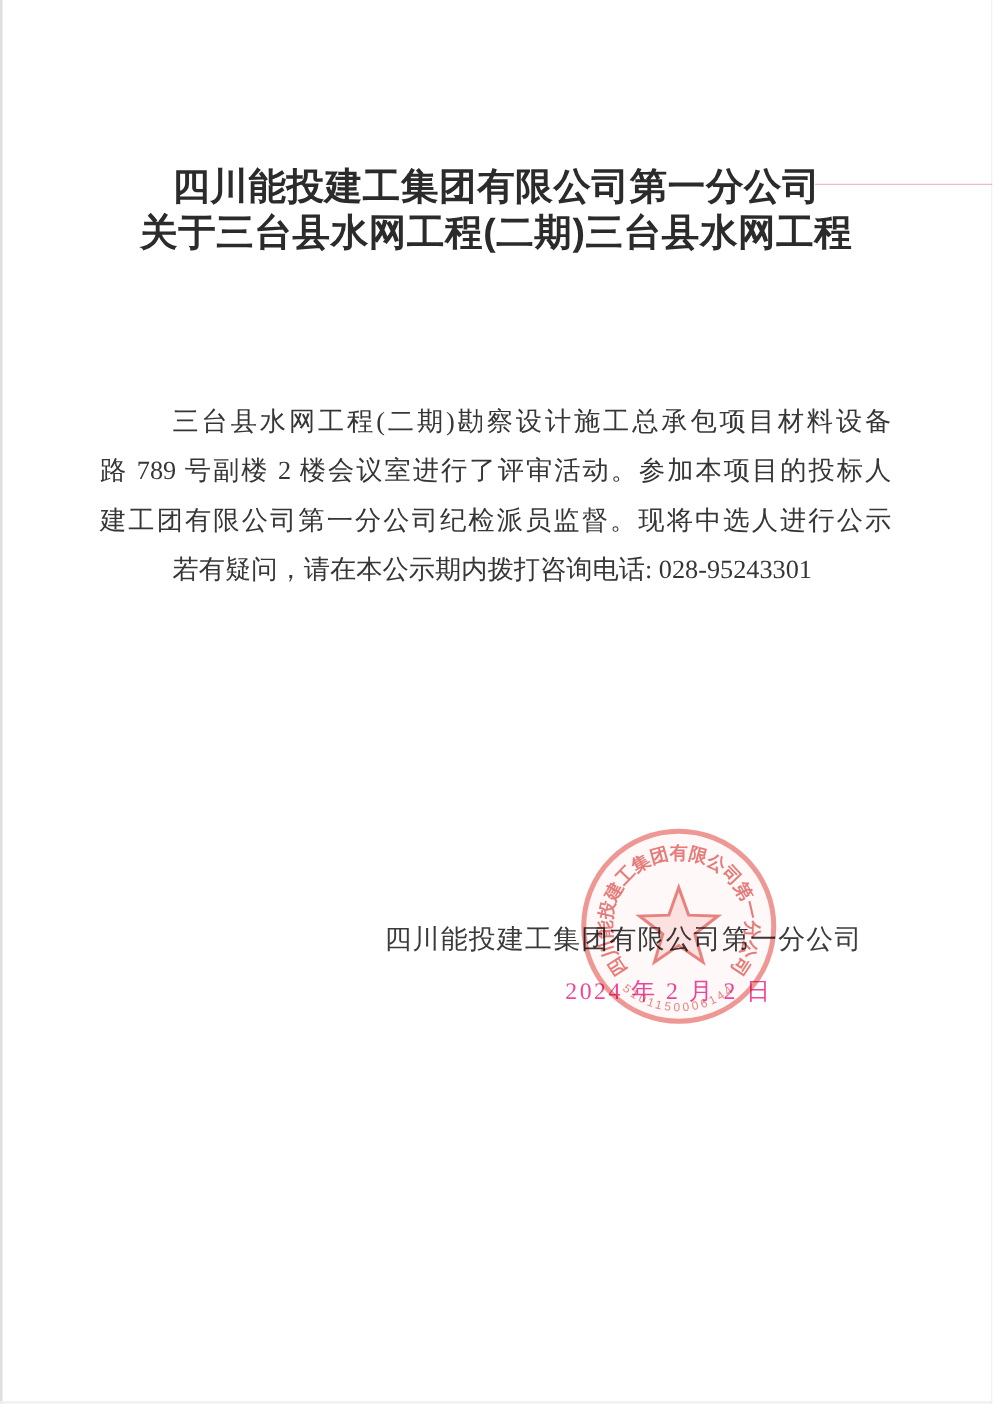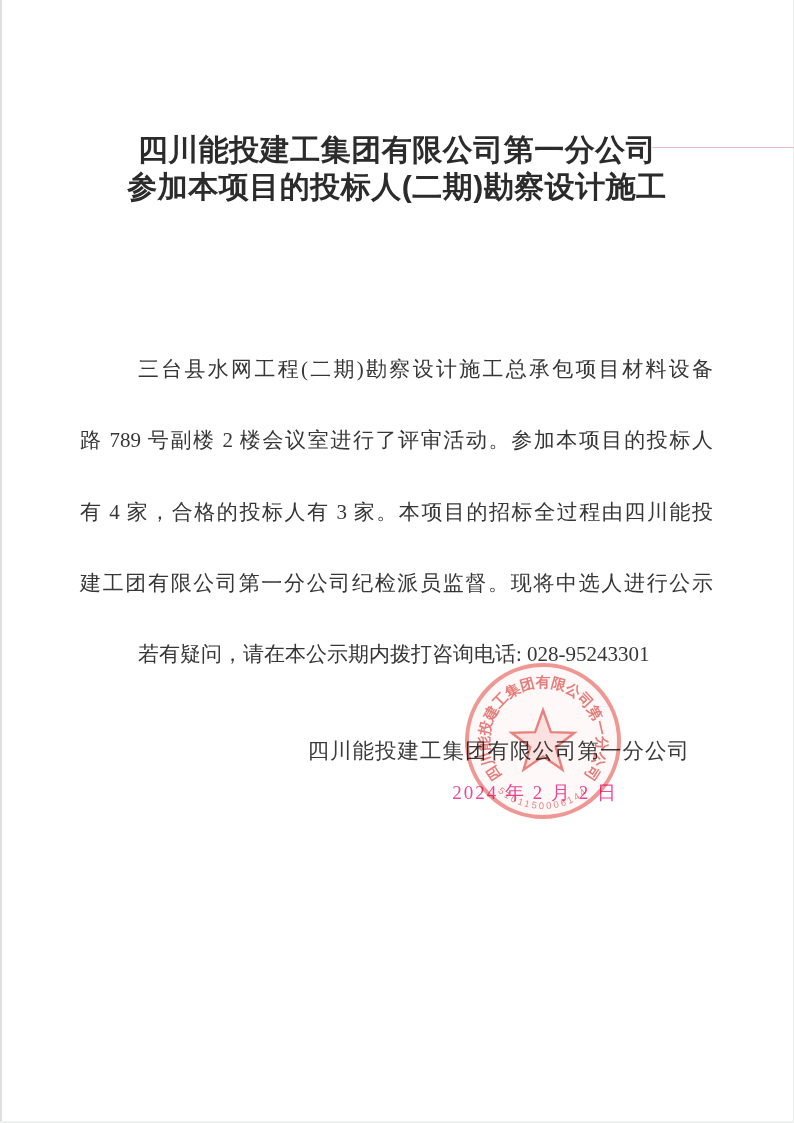--- a/index.html
+++ b/index.html
@@ -14,21 +14,21 @@
   .pink-line{position:absolute;top:147px;left:652px;width:142px;height:1px;background:#e5a9b8;opacity:.8;}
 
   
   .title-block{position:absolute;top:131px;left:0;width:794px;text-align:center;
                font-family:"Liberation Sans","DejaVu Sans",sans-serif;font-weight:700;
                font-size:30px;line-height:37px;color:#2b2b2b;letter-spacing:.5px;}
 
   
   .body-block{position:absolute;top:318px;left:80px;width:633px;font-size:21px;
               line-height:39.3px;color:#363636;}
-  .line{width:100%;white-space:nowrap;margin-top:32px;}
+  .line{width:100%;white-space:nowrap;}
   .line.justify{white-space:normal;text-align:justify;text-align-last:justify;}
   .line.indent{text-indent:58px;}
 
   
   .sign-company{position:absolute;top:736px;left:0;width:690px;text-align:right;
                 font-size:21.5px;color:#3a3a3a;letter-spacing:1px;}
   .sign-date{position:absolute;top:780px;left:0;width:618px;text-align:right;
              font-size:19px;color:#ec4899;letter-spacing:2px;}
 
   
@@ -41,27 +41,26 @@
 
 <div class="page">
 
   <div class="edge-left"></div>
   <div class="edge-right"></div>
   <div class="edge-bottom"></div>
   <div class="pink-line"></div>
 
   <div class="title-block">
     <div>四川能投建工集团有限公司第一分公司</div>
-    <div>参加本项目的投标人(二期)勘察设计施工</div>
+    <div>关于三台县水网工程(二期)三台县水网工程</div>
   </div>
 
   <div class="body-block">
     <div class="line justify indent">三台县水网工程(二期)勘察设计施工总承包项目材料设备</div>
     <div class="line justify">路 789 号副楼 2 楼会议室进行了评审活动。参加本项目的投标人</div>
-    <div class="line justify">有 4 家，合格的投标人有 3 家。本项目的招标全过程由四川能投</div>
     <div class="line justify">建工团有限公司第一分公司纪检派员监督。现将中选人进行公示</div>
     <div class="line indent">若有疑问，请在本公示期内拨打咨询电话: 028-95243301</div>
   </div>
 
   <div class="sign-company">四川能投建工集团有限公司第一分公司</div>
   <div class="sign-date">2024 年 2 月 2 日</div>
 
   <div class="stamp">
     <svg width="224" height="224" viewBox="0 0 224 224" xmlns="http://www.w3.org/2000/svg">
       <defs>

